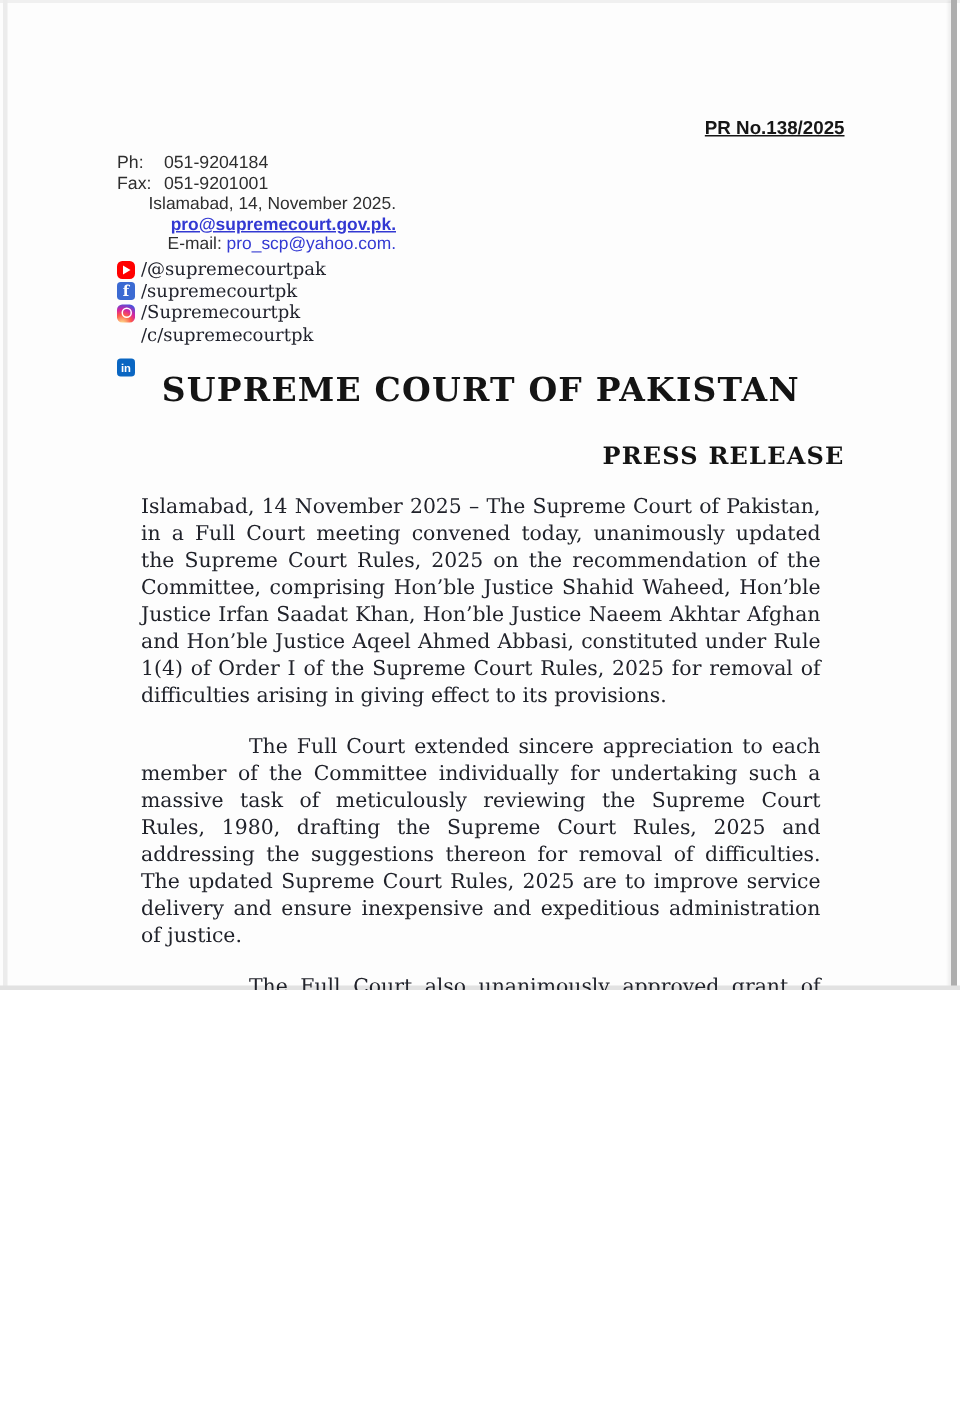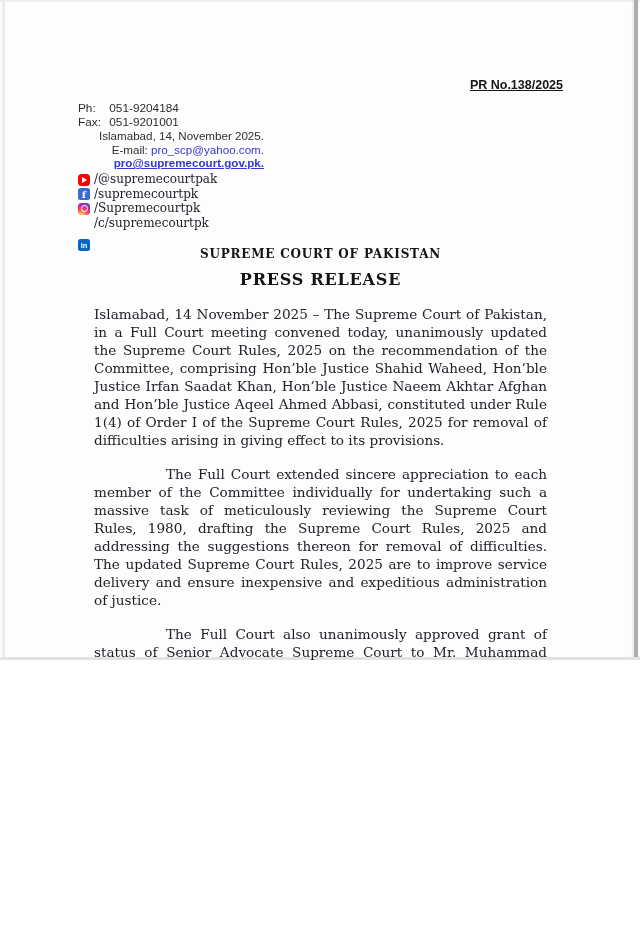--- a/index.html
+++ b/index.html
@@ -43,24 +43,24 @@
   .s-icon{width:12px;height:12px;border-radius:3px;display:inline-flex;align-items:center;justify-content:center;flex:0 0 auto;}
   .s-icon.yt{background:#FF0000;border-radius:3.5px;}
   .s-icon.yt::after{content:'';display:block;width:0;height:0;border-left:5px solid #fff;border-top:3px solid transparent;border-bottom:3px solid transparent;margin-left:1px;}
   .s-icon.fb{background:#3b6ad2;color:#fff;font:bold 10px "DejaVu Serif", serif;border-radius:2.5px;}
   .s-icon.ig{background:radial-gradient(circle at 28% 110%, #fdf497 0%, #fd5949 40%, #d6249f 62%, #285AEB 95%);border-radius:3.5px;position:relative;}
   .s-icon.ig::after{content:'';position:absolute;left:2.5px;top:2.5px;width:5px;height:5px;border:1.3px solid #fff;border-radius:50%;}
   .s-icon.li{background:#0A66C2;color:#fff;font:bold 7.5px "Liberation Sans", sans-serif;border-radius:2.5px;margin-top:44px;}
 
   .doc-title{
     text-align:center;margin-top:16px;
-    font-size:12px;font-weight:bold;letter-spacing:.8px;color:#141414;
+    font-size:22px;font-weight:bold;letter-spacing:.8px;color:#141414;
   }
   .doc-subtitle{
-    text-align:center;margin-top:9px;
+    text-align:right;margin-top:21px;
     font-size:16px;font-weight:bold;letter-spacing:.8px;color:#141414;
   }
   .headline{
     text-align:center;margin-top:25px;
     font-size:12.4px;font-weight:bold;letter-spacing:.2px;color:#141414;
   }
 
   .body-text{margin-top:13px;}
   .body-para{
     margin:16px;
@@ -97,25 +97,25 @@
         </div>
         <div class="contact-line">
           <span class="lbl">Fax:</span>
           <span>051-9201001</span>
         </div>
       </div>
 
       <div class="right-block">
         <div class="r-line">Islamabad, 14, November 2025.</div>
         <div class="r-line">
+          <a class="email-link u" href="#">pro@supremecourt.gov.pk.</a>
+        </div>
+        <div class="r-line">
           <span>E-mail:</span>
           <a class="email-link" href="#">pro_scp@yahoo.com.</a>
-        </div>
-        <div class="r-line">
-          <a class="email-link u" href="#">pro@supremecourt.gov.pk.</a>
         </div>
 
         <div class="social-list">
           <div class="social-row">
             <span class="s-icon yt"></span>
             <span>/@supremecourtpak</span>
           </div>
           <div class="social-row">
             <span class="s-icon fb">f</span>
             <span>/supremecourtpk</span>

